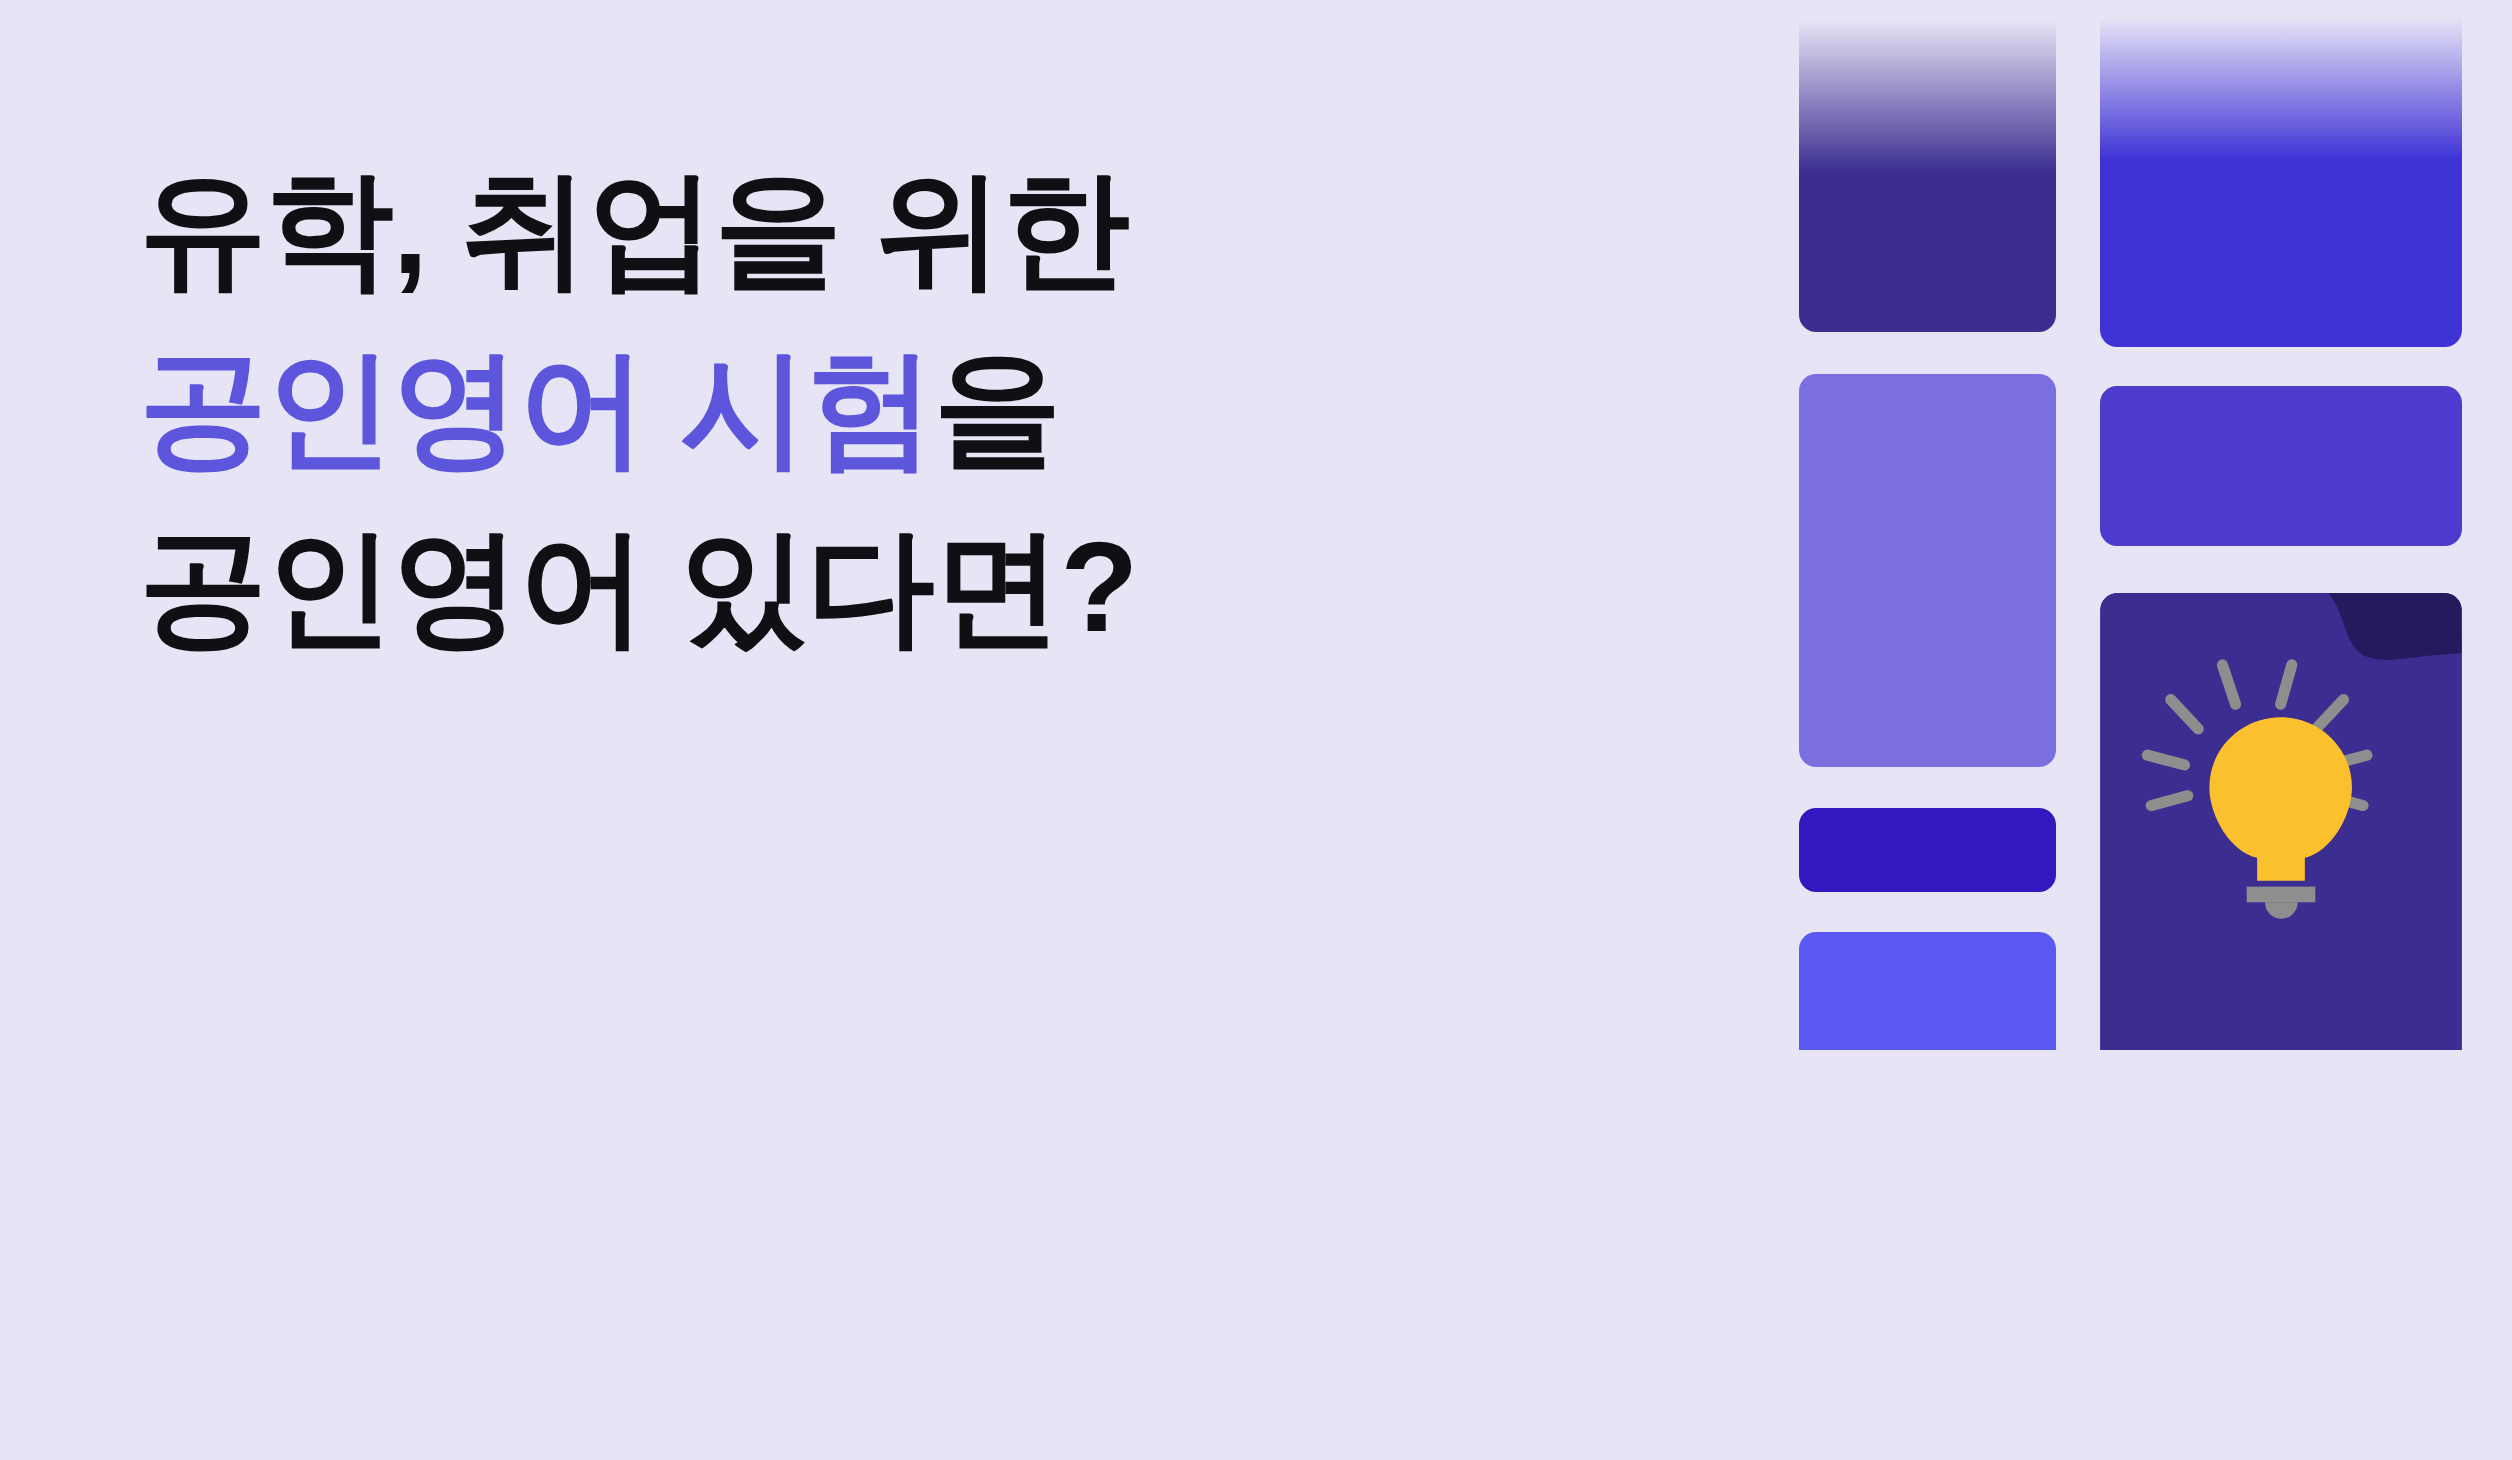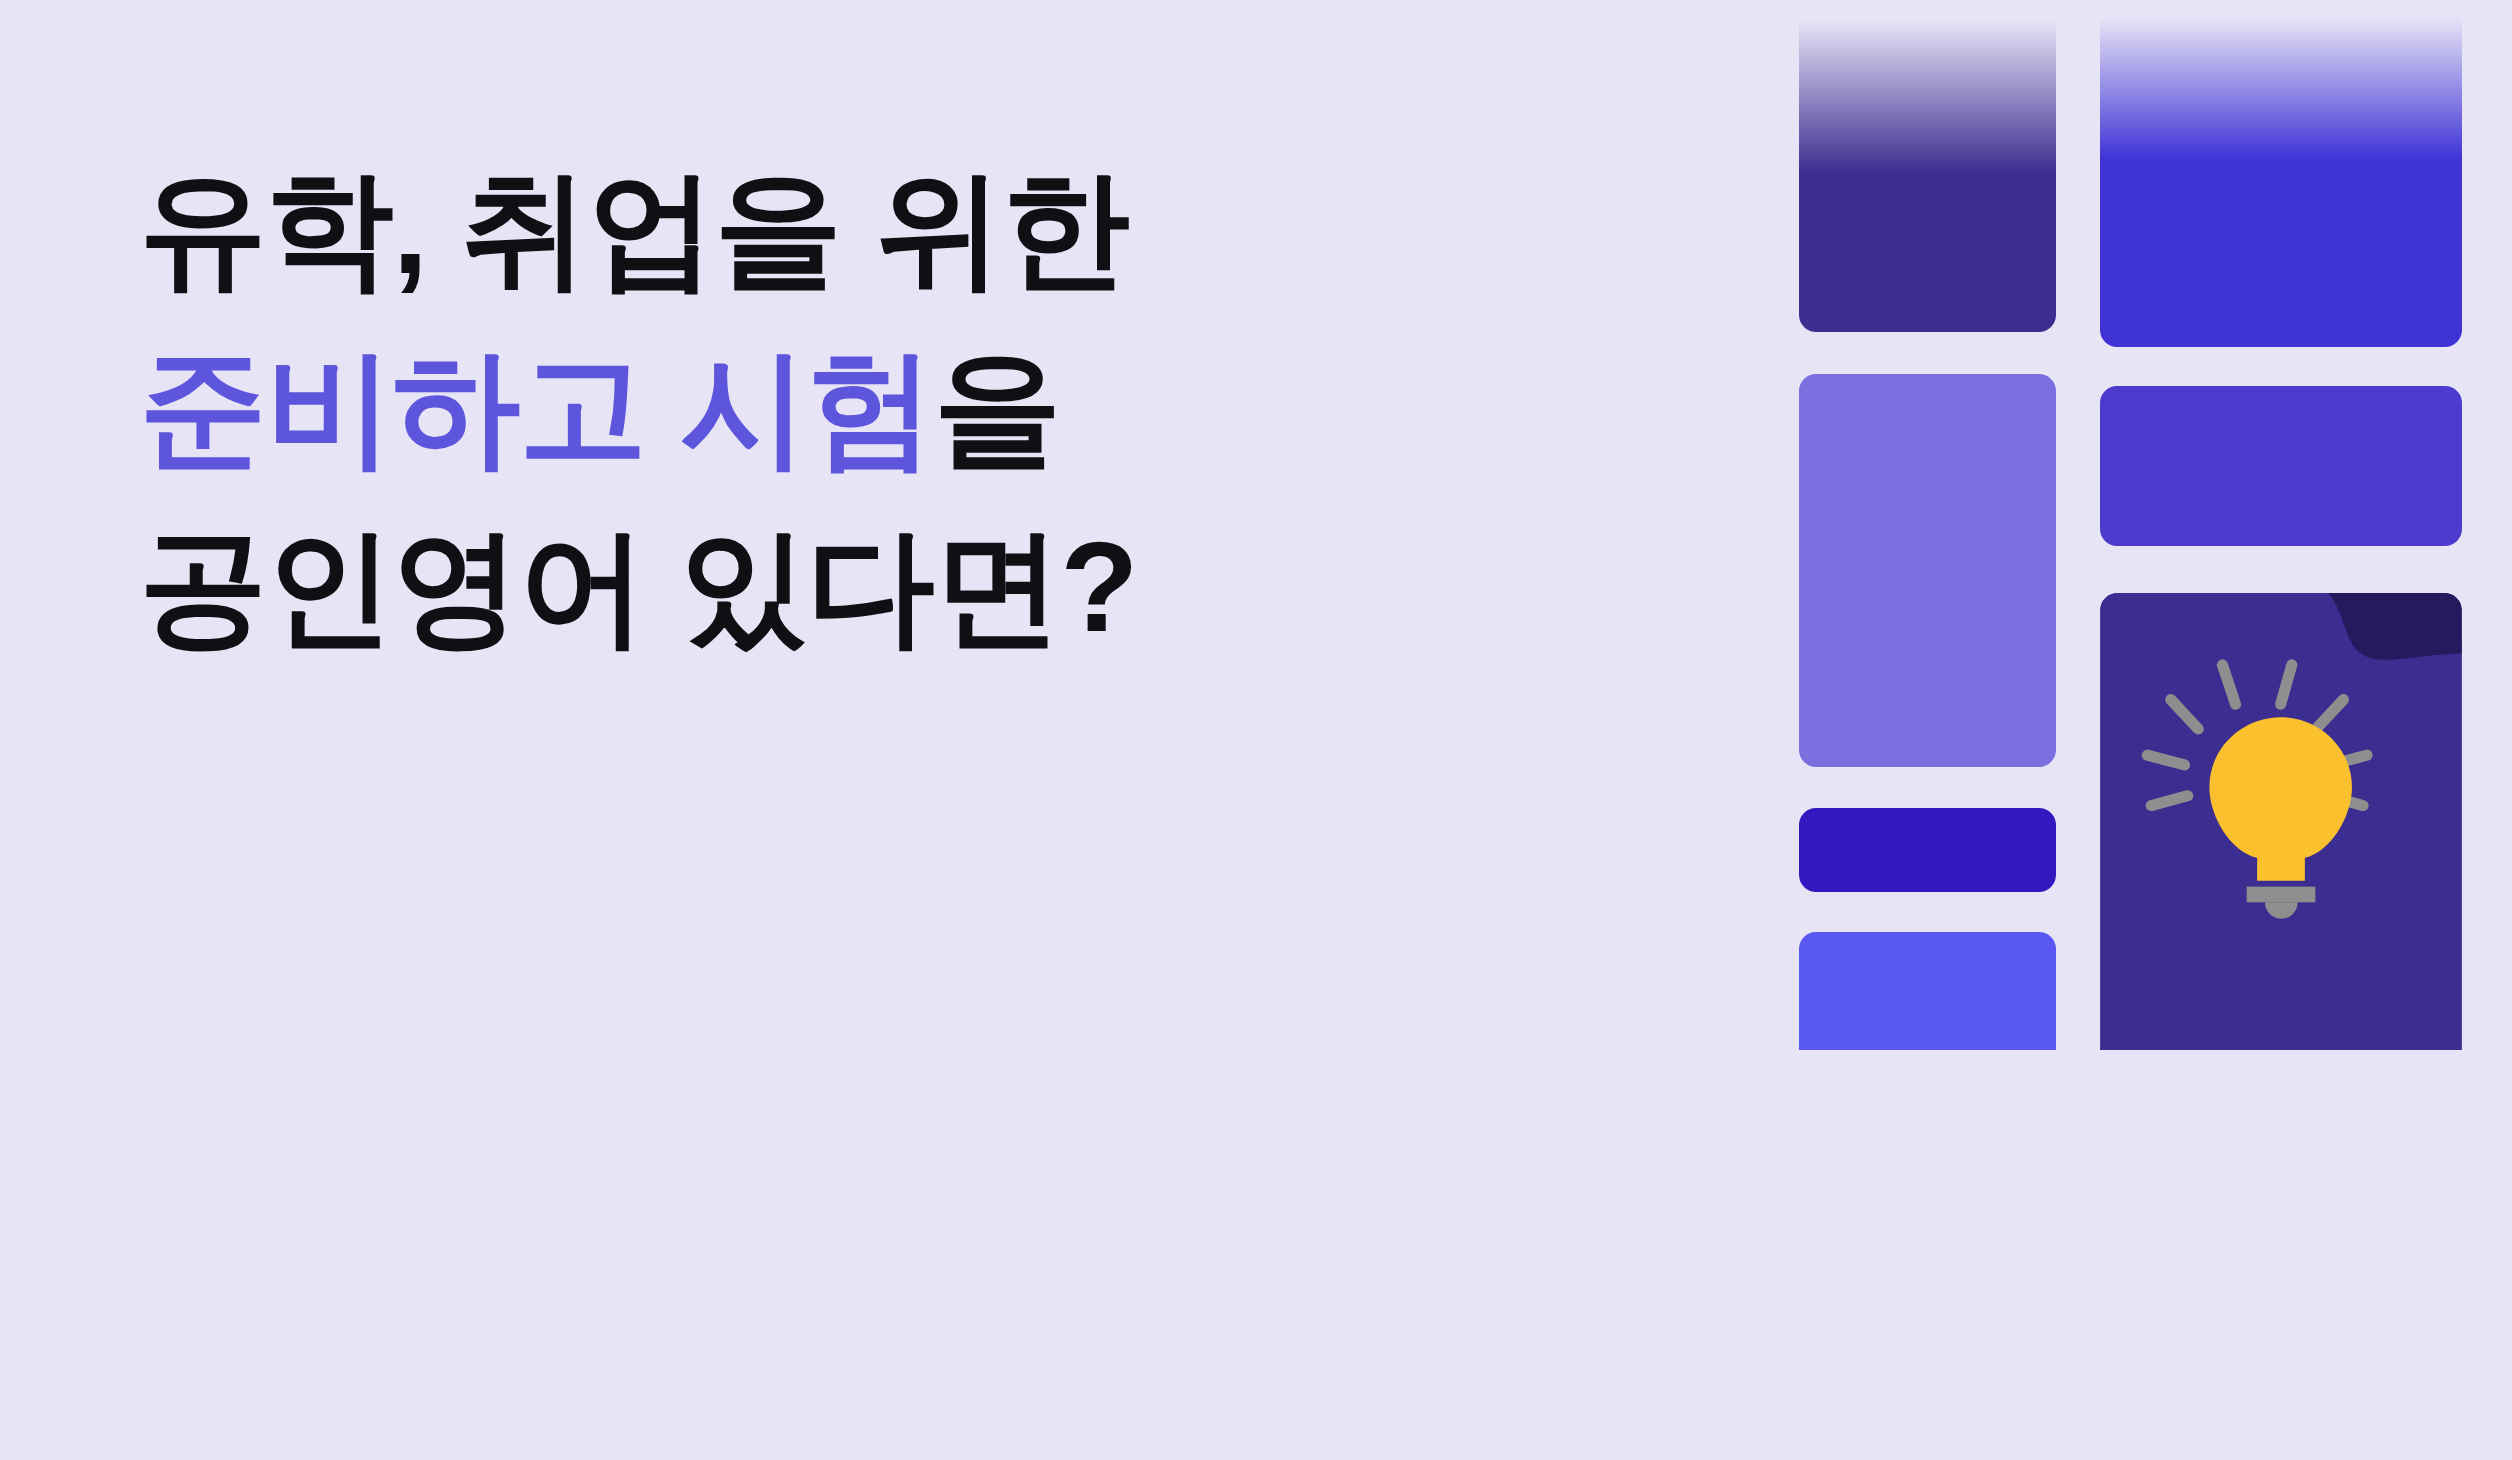--- a/index.html
+++ b/index.html
@@ -79,21 +79,21 @@
   }
   #card-bulb svg { display: block; width: 100%; height: 100%; }
 </style>
 </head>
 <body>
 
 <div id="stage">
 
   <div id="headline">
     <div class="hl-line">유학, 취업을 위한</div>
-    <div class="hl-line"><span class="hl-accent">준비하고 시험</span><span>을</span></div>
+    <div class="hl-line"><span class="hl-accent">공인영어 시험</span><span>을</span></div>
     <div class="hl-line">공인영어 있다면?</div>
   </div>
 
   <div id="mosaic">
 
     <div class="tile col-l" id="tile-l1"></div>
     <div class="tile col-l" id="tile-l2"></div>
     <div class="tile col-l" id="tile-l3"></div>
     <div class="tile col-l" id="tile-l4"></div>
 

